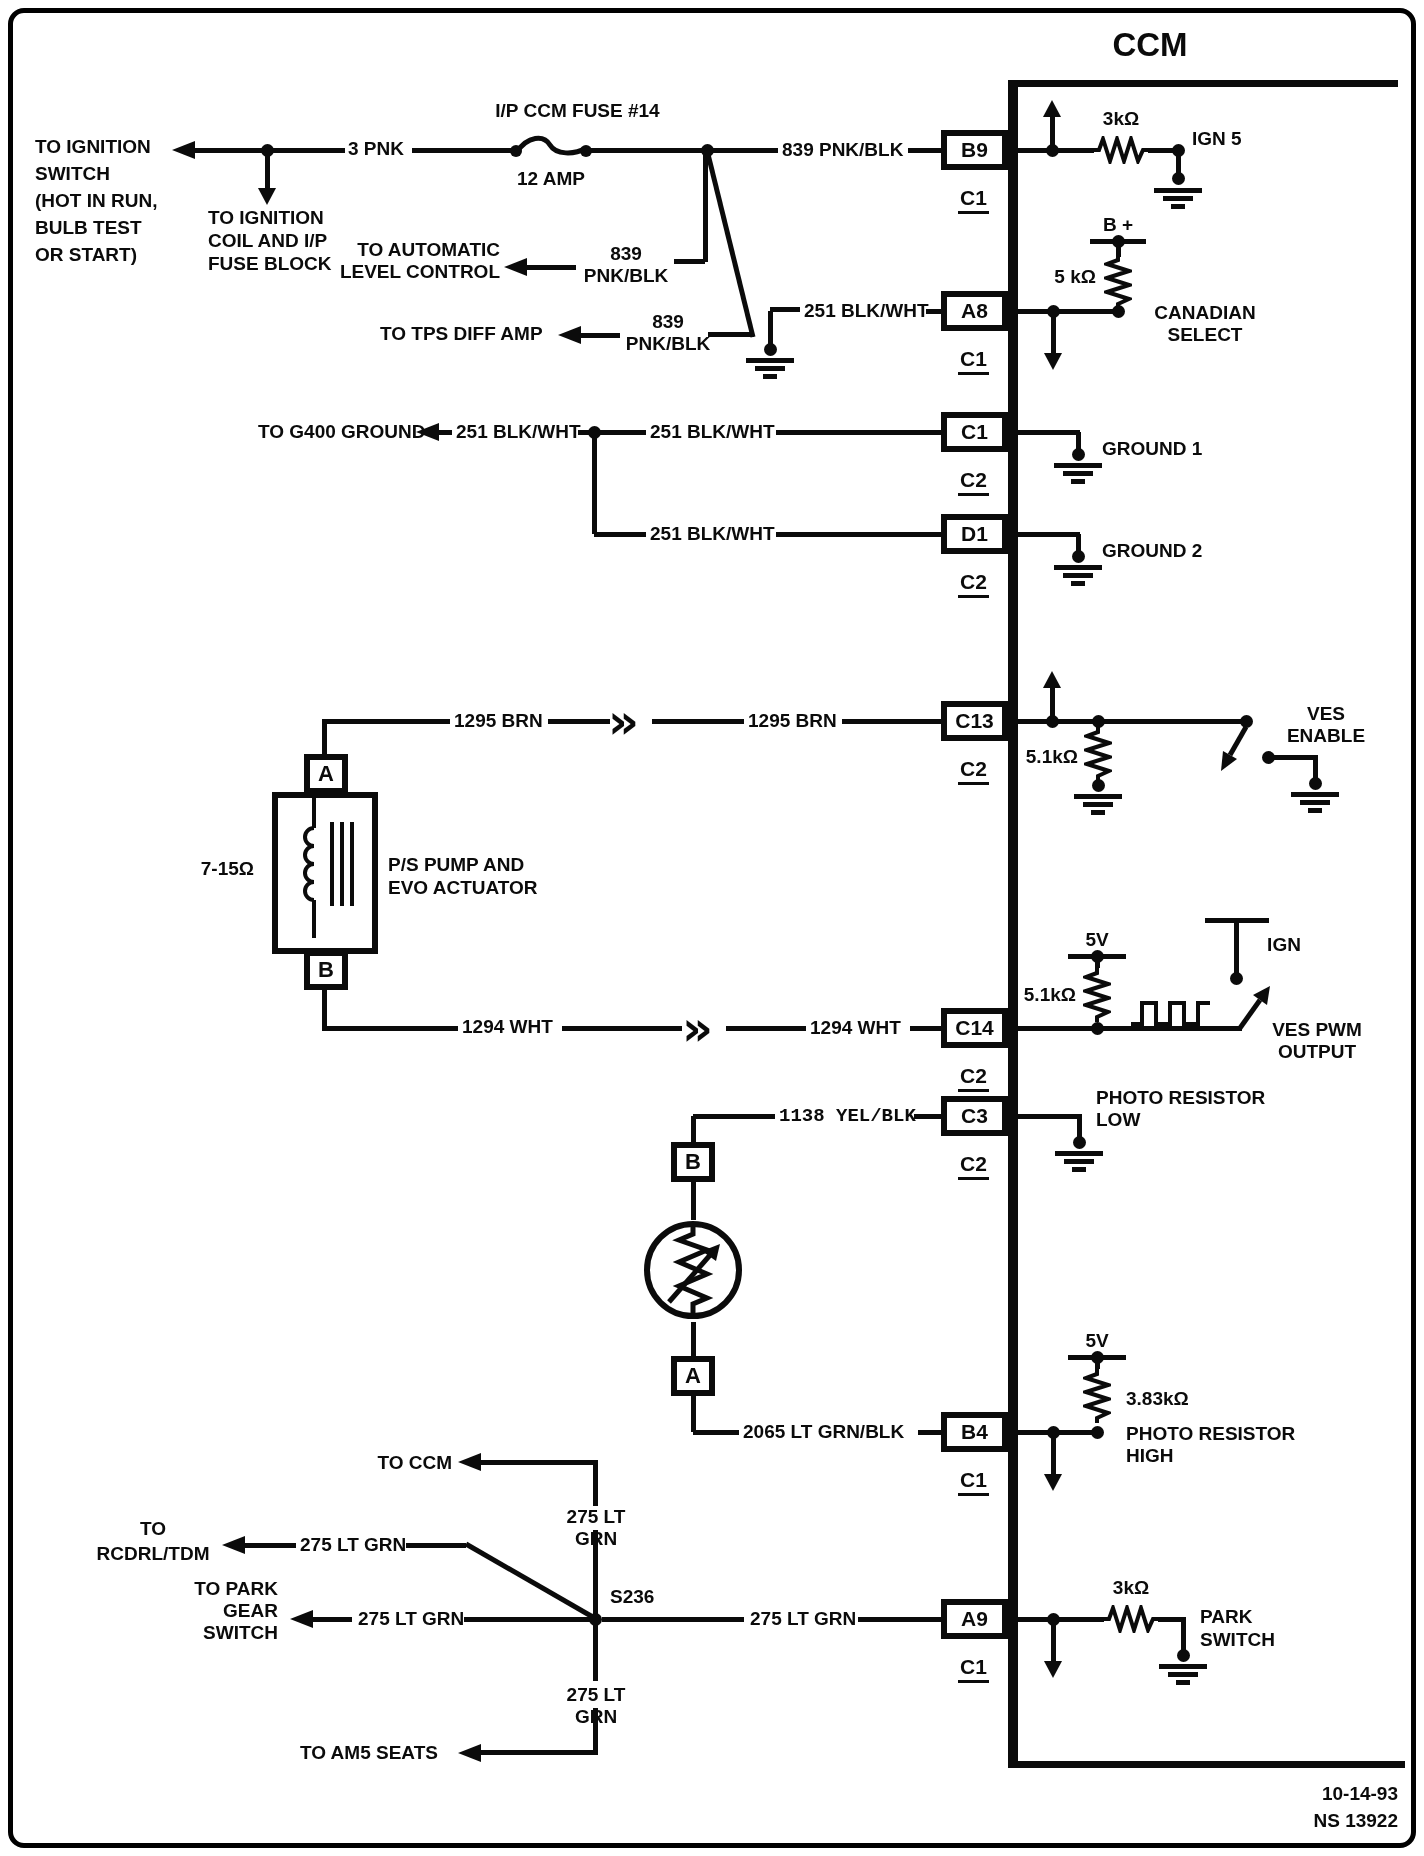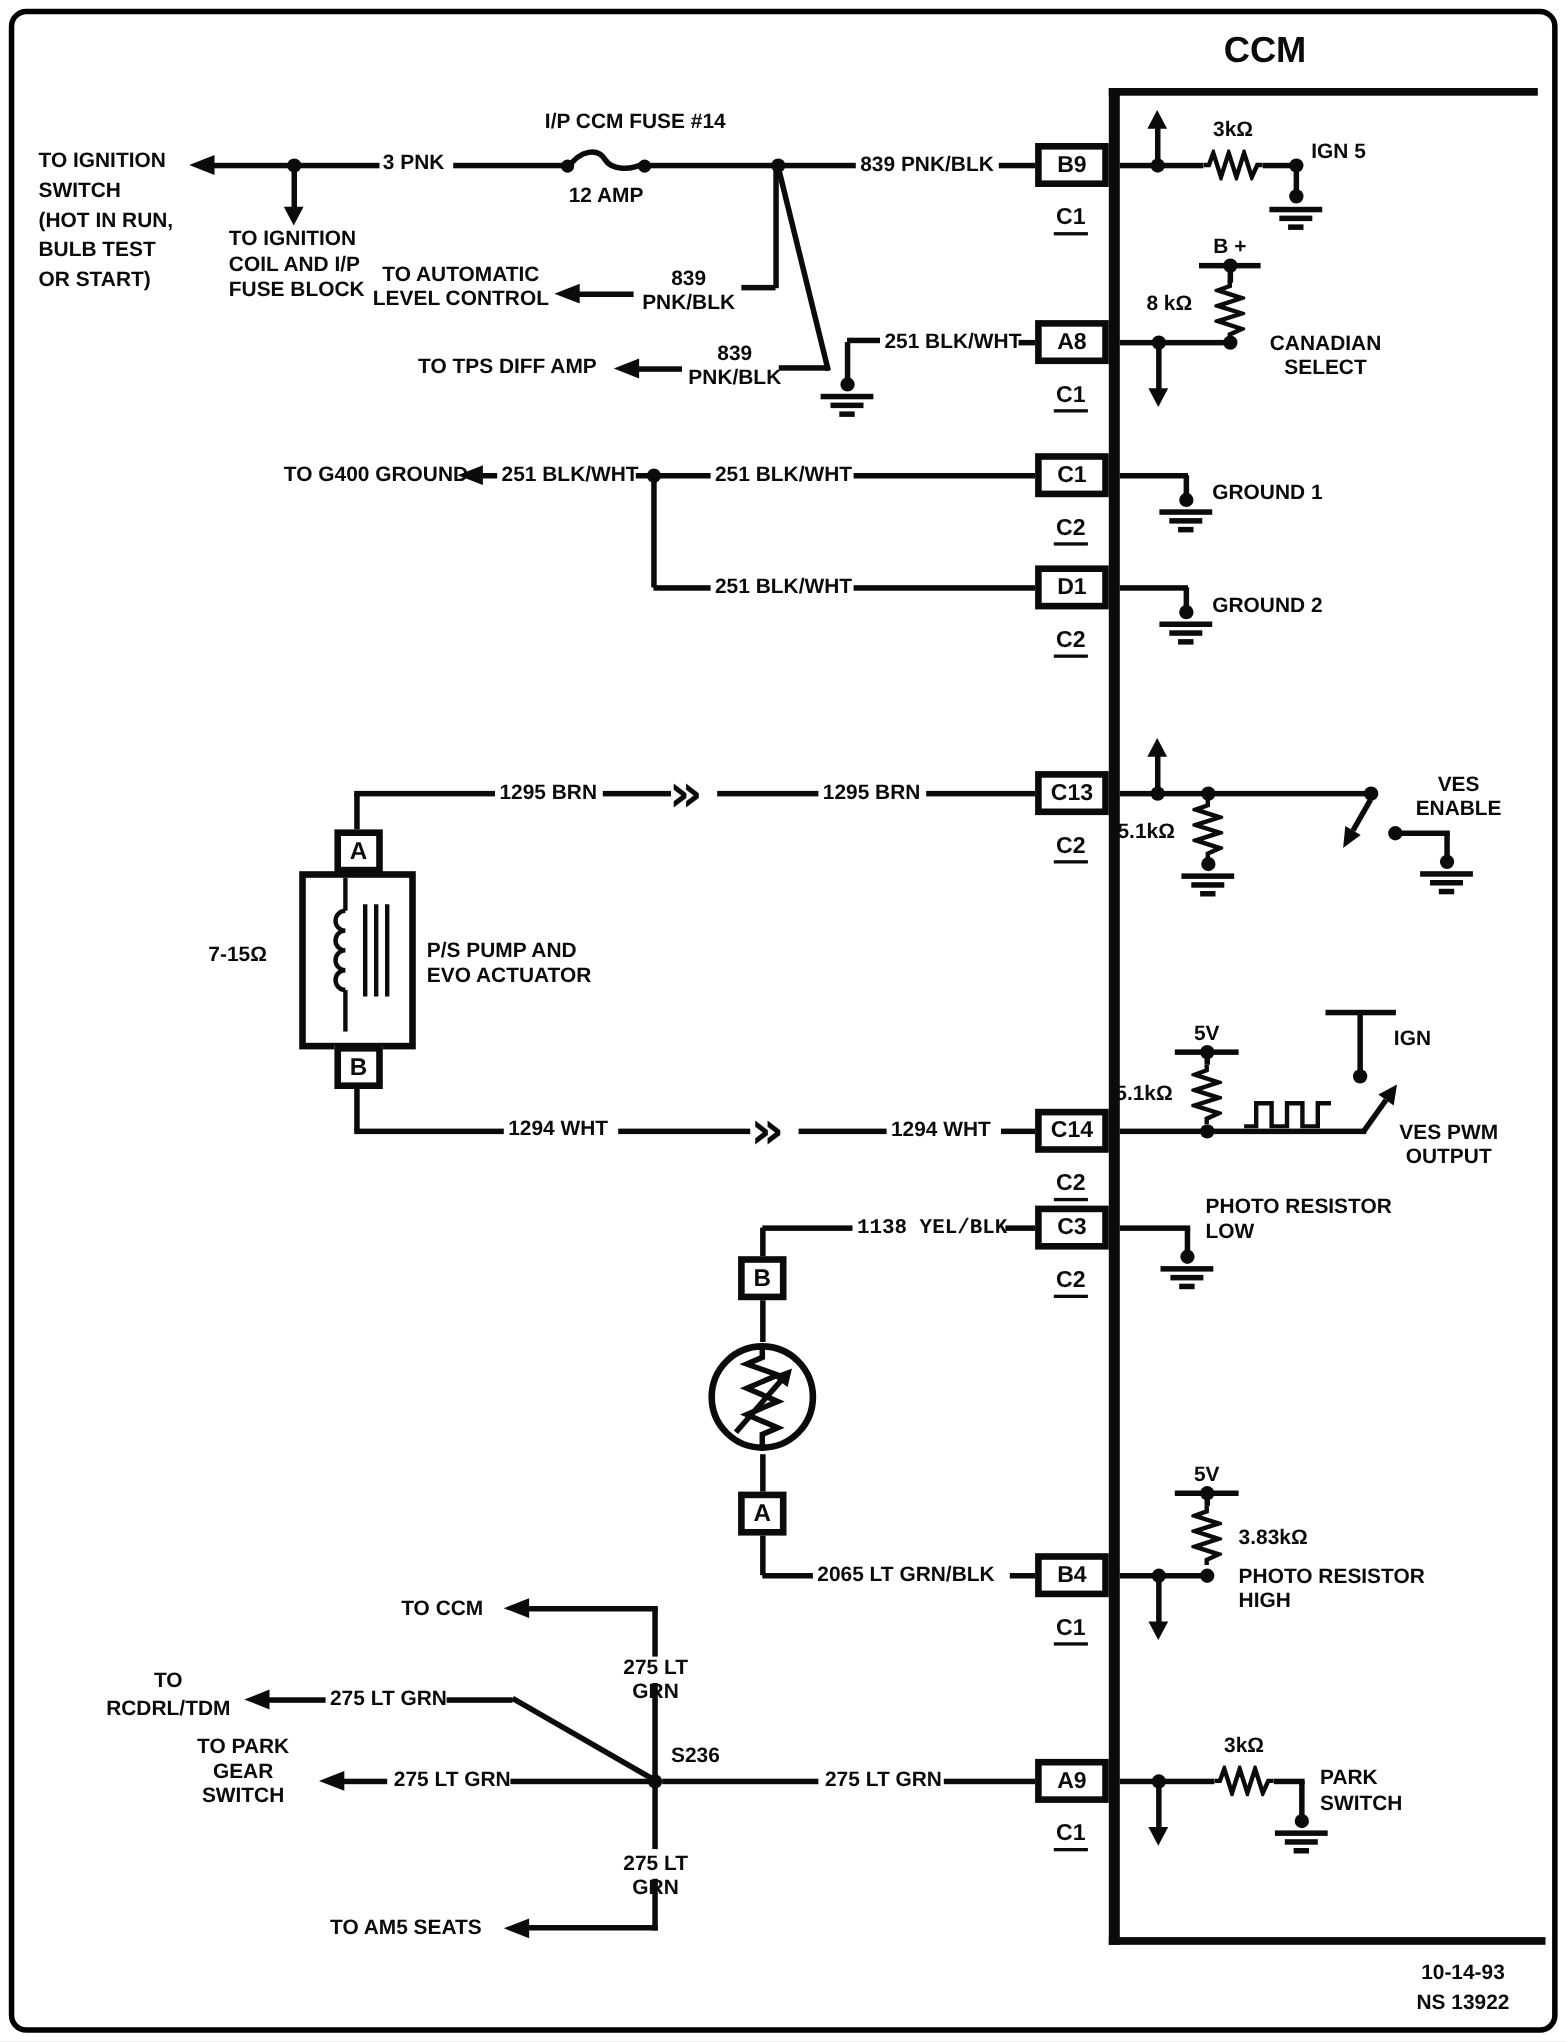--- a/index.html
+++ b/index.html
@@ -1,19 +1,19 @@
 <!DOCTYPE html>
 <html><head>
 <meta charset="utf-8">
 <style>
   html,body{margin:0;padding:0;background:#e8e8e8;}
   #page{position:relative;width:1424px;height:1856px;background:#ffffff;font-family:"Liberation Sans",sans-serif;overflow:hidden;}
   .frame{position:absolute;left:8px;top:8px;width:1398px;height:1830px;border:5px solid #000;border-radius:16px;}
   .lb{position:absolute;font-weight:bold;font-size:19px;line-height:22px;white-space:pre-line;color:#0b0b0b;}
-  .ct{text-align:center;} .rt{text-align:center;}
+  .ct{text-align:center;} .rt{text-align:right;}
   .ttl{position:absolute;font-weight:bold;font-size:33px;color:#0b0b0b;text-align:center;}
   .w{position:absolute;background:#0b0b0b;height:5px;}
   .wv{position:absolute;background:#0b0b0b;width:5px;}
   .dt{position:absolute;width:13px;height:13px;border-radius:50%;background:#0b0b0b;}
   .cn{position:absolute;width:55px;height:28px;border:6px solid #0b0b0b;background:#fff;font-weight:bold;font-size:21px;line-height:28px;text-align:center;color:#0b0b0b;}
   .pb{position:absolute;width:32px;height:28px;border:6px solid #0b0b0b;background:#fff;font-weight:bold;font-size:22px;line-height:28px;text-align:center;color:#0b0b0b;}
   .cp{position:absolute;font-weight:bold;font-size:21px;color:#0b0b0b;border-bottom:3px solid #0b0b0b;padding:0 2px 1px 2px;}
   .tl{position:absolute;width:0;height:0;border-top:9px solid transparent;border-bottom:9px solid transparent;border-right:23px solid #0b0b0b;}
   .tdn{position:absolute;width:0;height:0;border-left:9px solid transparent;border-right:9px solid transparent;border-top:17px solid #0b0b0b;}
   .tup{position:absolute;width:0;height:0;border-left:9px solid transparent;border-right:9px solid transparent;border-bottom:17px solid #0b0b0b;}
@@ -126,21 +126,21 @@
   <div class="cp" style="left:958px;top:347px;">C1</div>
   <div class="lb ct" style="left:1096px;top:214px;width:44px;">B +</div>
   <div class="w" style="left:1090px;top:239px;width:56px;"></div>
   <div class="dt" style="left:1112px;top:235px;"></div>
   <div class="wv" style="left:1116px;top:241px;height:16px;"></div>
   <div class="sv" style="left:1104px;top:255px;">
     <svg width="28" height="54" viewBox="0 0 28 54">
         <polyline points="14,0 14,5 3,9 25,16 3,23 25,30 3,37 25,44 14,49 14,54" fill="none" stroke="#0b0b0b" stroke-width="4"></polyline>
       </svg>
   </div>
-  <div class="lb rt" style="left:1030px;top:266px;width:66px;">8 kΩ</div>
+  <div class="lb rt" style="left:1030px;top:266px;width:66px;">5 kΩ</div>
   <div class="w" style="left:1018px;top:309px;width:96px;"></div>
   <div class="dt" style="left:1112px;top:305px;"></div>
   <div class="dt" style="left:1047px;top:305px;"></div>
   <div class="wv" style="left:1051px;top:317px;height:38px;"></div>
   <div class="tdn" style="left:1044px;top:353px;"></div>
   <div class="lb ct" style="left:1146px;top:302px;width:118px;">CANADIAN
 SELECT</div>
 
   <div class="lb" style="left:258px;top:421px;">TO G400 GROUND</div>
   <div class="tl" style="left:416px;top:423px;"></div>

